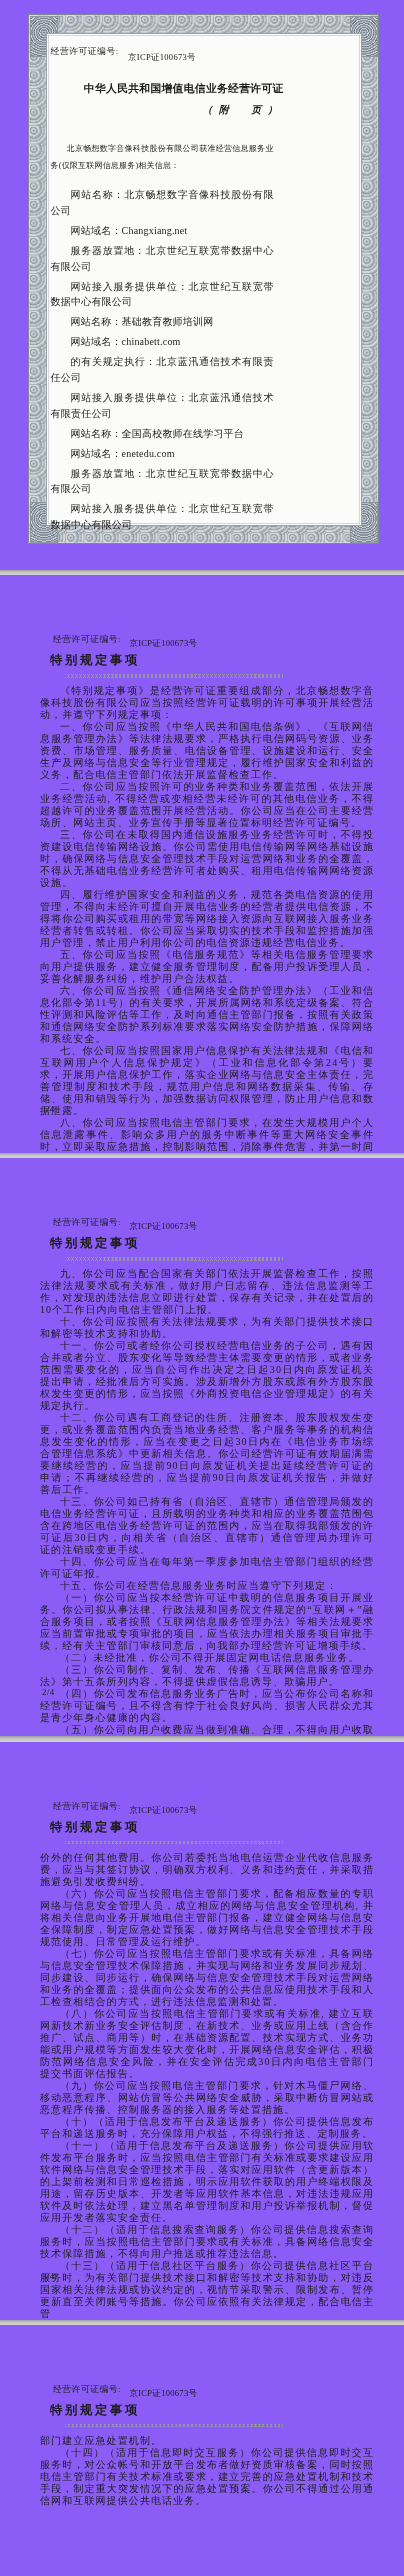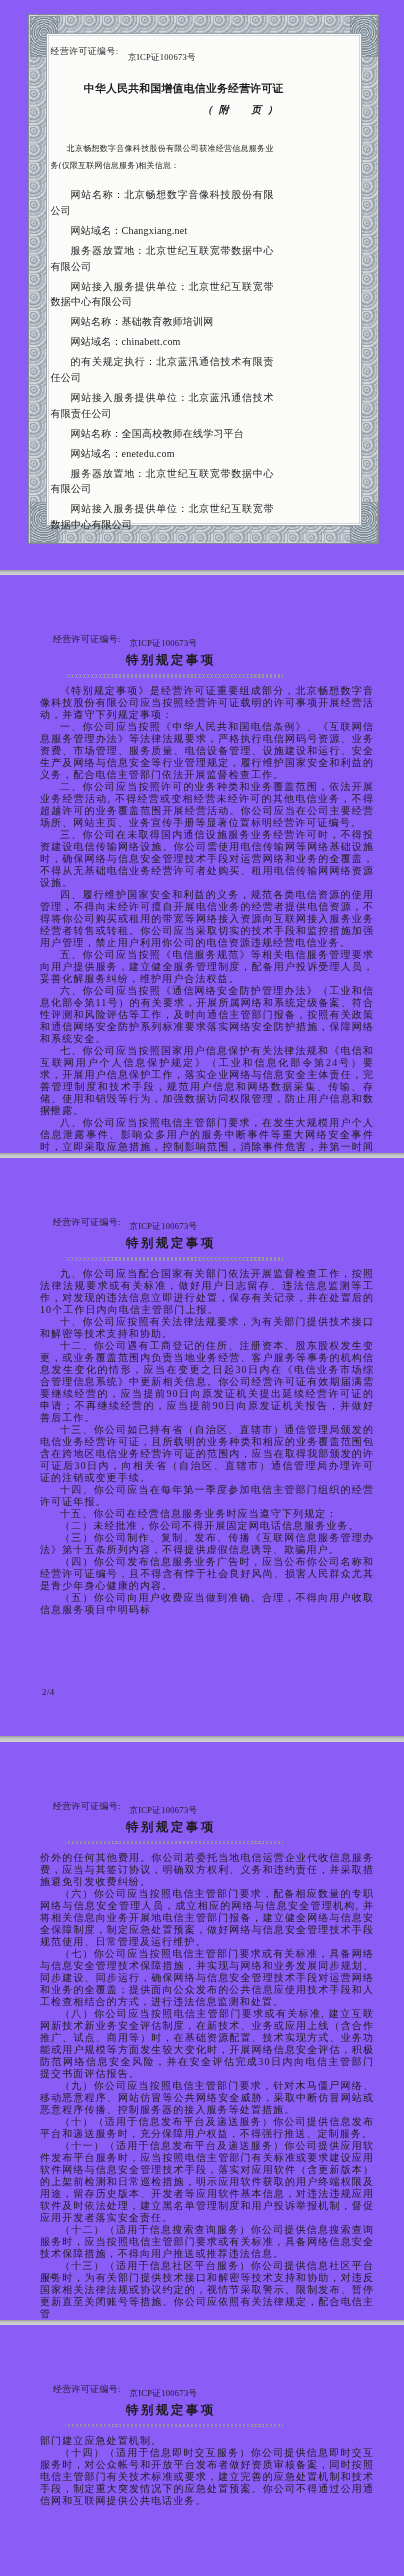--- a/index.html
+++ b/index.html
@@ -30,21 +30,21 @@
   .cert-title{margin:0;font-size:10.8px;font-weight:bold;letter-spacing:0.3px;}
   .cert-sub{font-size:10px;margin-top:6.7px;letter-spacing:6.2px;font-weight:bold;font-style:italic;}
   .cert-intro{width:223px;margin:23px 0 0 0;font-size:8px;letter-spacing:0.2px;line-height:17.5px;text-indent:2em;text-align:justify;}
   .cert-fields{margin-top:12.4px;width:223px;}
   .cert-field{margin:0 0 4.6px 0;font-size:10px;letter-spacing:0.2px;line-height:15.5px;text-indent:2em;text-align:justify;}
 
   
   .reg-head{position:absolute;left:53px;top:59px;font-size:8.8px;white-space:nowrap;}
   .reg-head .head-label{letter-spacing:0.5px;}
   .reg-head .head-value{margin-left:6.2px;position:relative;top:4.1px;font-size:8.5px;letter-spacing:0.3px;}
-  .reg-title{position:absolute;left:50px;top:77px;width:242px;margin:0;text-align:center;
+  .reg-title{position:absolute;left:50px;top:77px;width:242px;margin:0;
     font-size:12.4px;font-weight:bold;letter-spacing:2.6px;}
   .zigzag{position:absolute;left:65px;top:99px;width:218px;height:3.6px;opacity:.85;
     background:repeating-linear-gradient(115deg,#9aa096 0 1px,rgba(0,0,0,0) 1px 3.6px),
                repeating-linear-gradient(65deg,#9aa096 0 1px,rgba(0,0,0,0) 1px 3.6px);}
   .paras{position:absolute;left:40px;top:110px;width:334px;font-size:10px;line-height:12px;
     letter-spacing:1.1px;text-align:justify;}
   .para{margin:0;text-indent:2em;}
   .para.cont{text-indent:0;}
   .page-num{position:absolute;left:42px;top:529px;width:242px;font-size:8.8px;letter-spacing:0.5px;}
 </style>
@@ -113,24 +113,26 @@
   <section class="page reg-page">
     <div class="reg-head">
       <span class="head-label">经营许可证编号:</span>
       <span class="head-value">京ICP证100673号</span>
     </div>
     <h2 class="reg-title">特别规定事项</h2>
     <div class="zigzag"></div>
     <div class="paras">
           <p class="para">九、你公司应当配合国家有关部门依法开展监督检查工作，按照法律法规要求或有关标准，做好用户日志留存、违法信息监测等工作，对发现的违法信息立即进行处置，保存有关记录，并在处置后的10个工作日内向电信主管部门上报。</p>
           <p class="para">十、你公司应按照有关法律法规要求，为有关部门提供技术接口和解密等技术支持和协助。</p>
+          <p class="para">十一、你公司或者经你公司授权经营电信业务的子公司，遇有因合并或者分立、股东变化等导致经营主体需要变更的情形，或者业务范围需要变化的，应当自公司作出决定之日起30日内向原发证机关提出申请，经批准后方可实施。涉及新增外方股东或原有外方股东股权发生变更的情形，应当按照《外商投资电信企业管理规定》的有关规定执行。</p>
           <p class="para">十二、你公司遇有工商登记的住所、注册资本、股东股权发生变更，或业务覆盖范围内负责当地业务经营、客户服务等事务的机构信息发生变化的情形，应当在变更之日起30日内在《电信业务市场综合管理信息系统》中更新相关信息。你公司经营许可证有效期届满需要继续经营的，应当提前90日向原发证机关提出延续经营许可证的申请；不再继续经营的，应当提前90日向原发证机关报告，并做好善后工作。</p>
           <p class="para">十三、你公司如已持有省（自治区、直辖市）通信管理局颁发的电信业务经营许可证，且所载明的业务种类和相应的业务覆盖范围包含在跨地区电信业务经营许可证的范围内，应当在取得我部颁发的许可证后30日内，向相关省（自治区、直辖市）通信管理局办理许可证的注销或变更手续。</p>
           <p class="para">十四、你公司应当在每年第一季度参加电信主管部门组织的经营许可证年报。</p>
           <p class="para">十五、你公司在经营信息服务业务时应当遵守下列规定：</p>
+          <p class="para">（一）你公司应当按本经营许可证中载明的信息服务项目开展业务。你公司拟从事法律、行政法规和国务院文件规定的“互联网＋”融合服务项目，或者按照《互联网信息服务管理办法》等相关法规要求应当前置审批或专项审批的项目，应当依法办理相关服务项目审批手续，经有关主管部门审核同意后，向我部办理经营许可证增项手续。</p>
           <p class="para">（二）未经批准，你公司不得开展固定网电话信息服务业务。</p>
           <p class="para">（三）你公司制作、复制、发布、传播《互联网信息服务管理办法》第十五条所列内容，不得提供虚假信息诱导、欺骗用户。</p>
           <p class="para">（四）你公司发布信息服务业务广告时，应当公布你公司名称和经营许可证编号，且不得含有悖于社会良好风尚、损害人民群众尤其是青少年身心健康的内容。</p>
           <p class="para">（五）你公司向用户收费应当做到准确、合理，不得向用户收取信息服务项目中明码标</p>
         </div>
     <div class="page-num">2/4</div>
   </section>
 <div class="divider"></div>
   <section class="page reg-page">
     <div class="reg-head">

